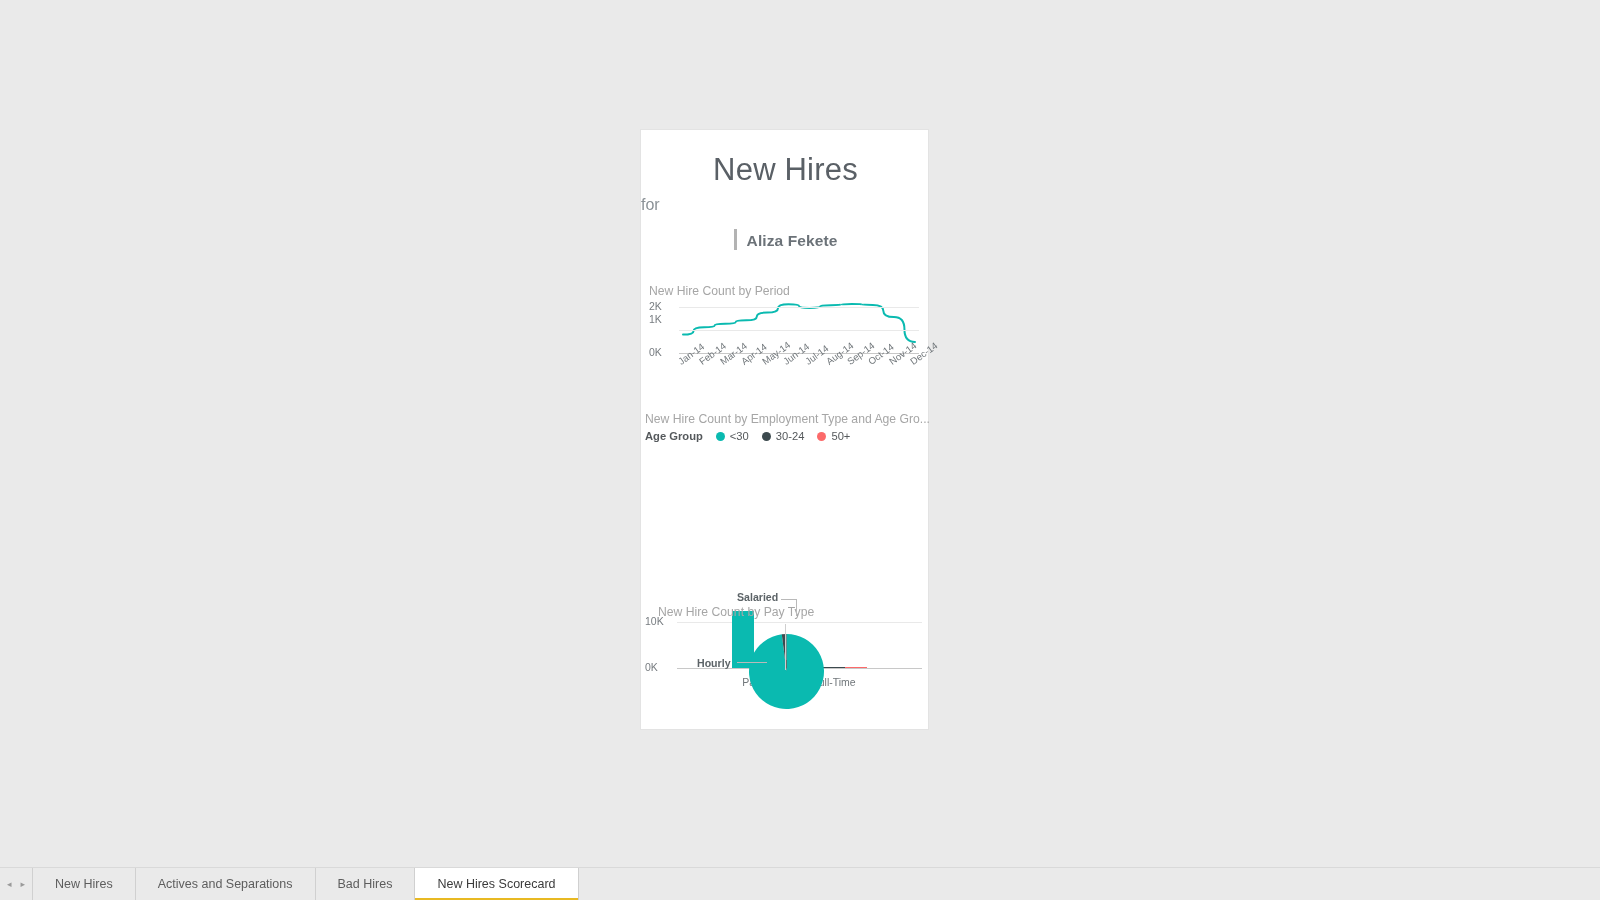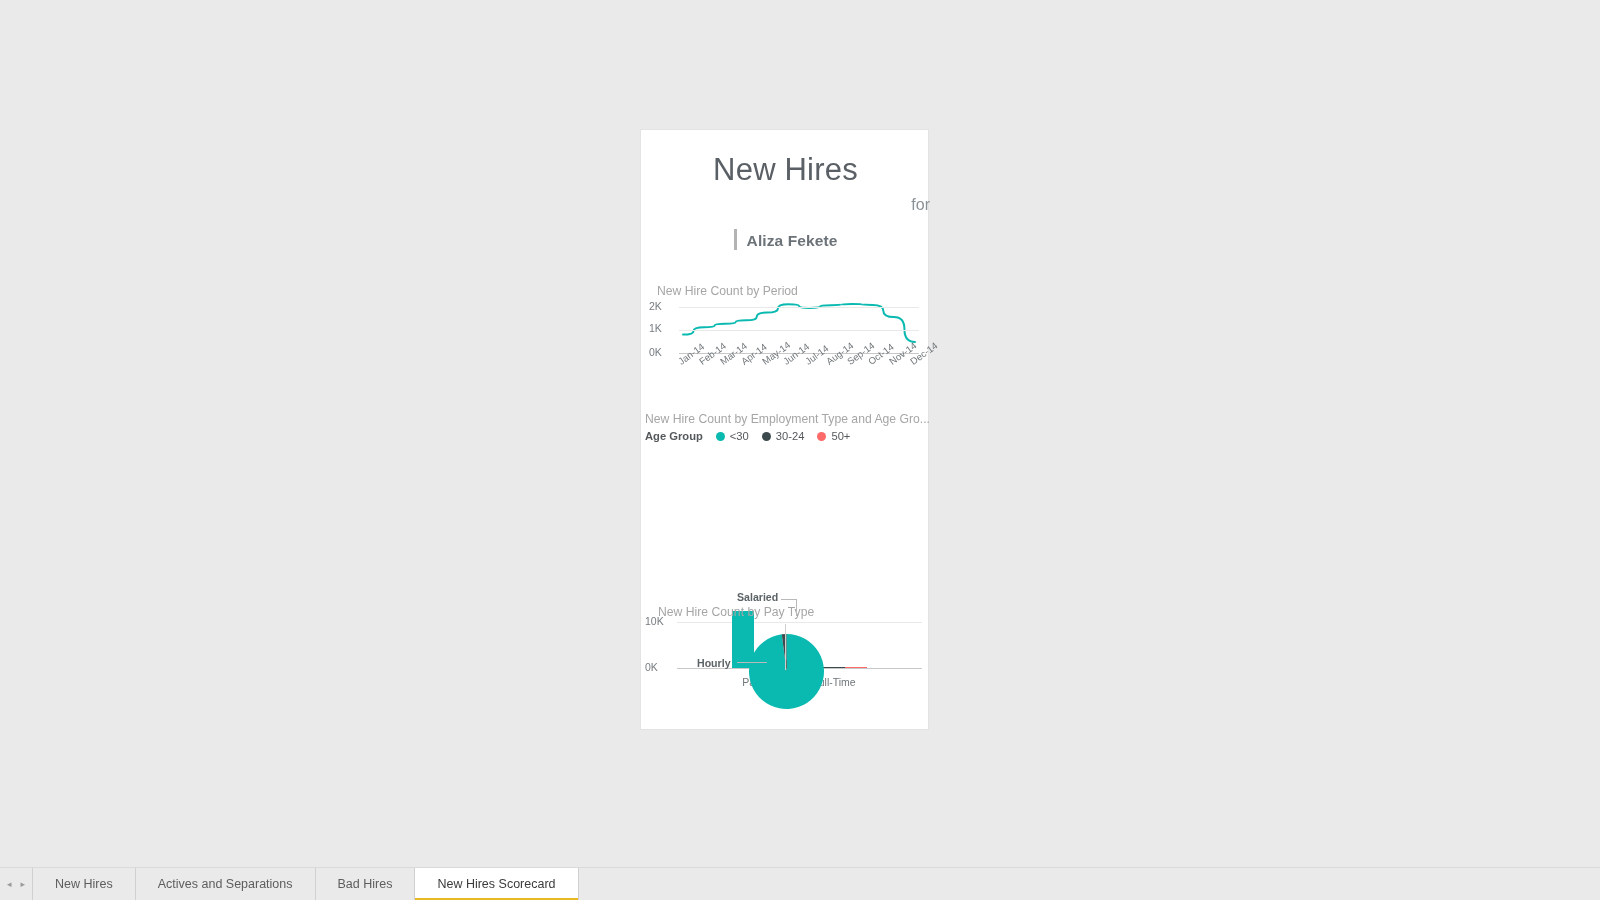--- a/index.html
+++ b/index.html
@@ -18,21 +18,21 @@
     box-sizing:border-box;
   }
 
   
   #title-block{position:absolute;left:0;top:0;width:289px;height:145px;}
   #main-title{
     position:absolute;left:0;top:22px;width:289px;text-align:center;
     font-size:31px;color:#5a6066;font-weight:300;letter-spacing:.2px;
   }
   #for-label{
-    position:absolute;left:0;top:66px;width:289px;text-align:right;
+    position:absolute;left:0;top:66px;width:289px;text-align:left;
     font-size:16px;color:#8a9196;font-weight:300;
   }
   #person-row{
     position:absolute;left:0;top:99px;width:289px;
     display:flex;justify-content:center;align-items:flex-end;
   }
   #person-accent{
     width:3px;height:21px;background:#b3b3b3;margin-right:10px;
   }
   #person-name{
@@ -40,21 +40,21 @@
   }
 
   
   .viz-title{
     position:absolute;font-size:12.2px;color:#a6a6a6;font-weight:400;
     white-space:nowrap;
   }
 
   
   #line-viz{position:absolute;left:0;top:146px;width:289px;height:240px;}
-  #line-title{left:16px;top:8px;}
+  #line-title{left:8px;top:8px;}
   .axis-lbl{
     position:absolute;font-size:10.5px;color:#777c80;text-align:left;
     width:26px;
   }
   .gridline{position:absolute;height:1px;background:#e9e9e9;}
   .axisline{position:absolute;height:1px;background:#c8c8c8;}
   .xtick{
     position:absolute;font-size:9.6px;color:#70767a;white-space:nowrap;
     transform:rotate(-36deg);transform-origin:left top;
   }
@@ -127,21 +127,21 @@
   </div>
 
   <div id="line-viz">
     <div class="viz-title" id="line-title">New Hire Count by Period</div>
     <svg id="line-svg" width="289" height="240" style="position:absolute;left:0;top:0;">
         <path d="M 42 58.599999999999994 Q 52.54545454545455 58.599999999999994 52.54545454545455 54.919999999999995 Q 52.54545454545455 51.239999999999995 63.09090909090909 51.239999999999995 Q 73.63636363636364 51.239999999999995 73.63636363636364 49.515 Q 73.63636363636364 47.79 84.18181818181819 47.79 Q 94.72727272727272 47.79 94.72727272727272 46.065 Q 94.72727272727272 44.34 105.27272727272727 44.34 Q 115.81818181818181 44.34 115.81818181818181 40.43000000000001 Q 115.81818181818181 36.52 126.36363636363636 36.52 Q 136.9090909090909 36.52 136.9090909090909 32.379999999999995 Q 136.9090909090909 28.239999999999995 147.45454545454544 28.239999999999995 Q 158 28.239999999999995 158 30.08 Q 158 31.92 168.54545454545453 31.92 Q 179.09090909090907 31.92 179.09090909090907 30.54 Q 179.09090909090907 29.159999999999997 189.63636363636363 29.159999999999997 Q 200.1818181818182 29.159999999999997 200.1818181818182 28.585 Q 200.1818181818182 28.010000000000005 210.72727272727272 28.010000000000005 Q 221.27272727272725 28.010000000000005 221.27272727272725 28.470000000000006 Q 221.27272727272725 28.930000000000007 231.8181818181818 28.930000000000007 Q 242.36363636363637 28.930000000000007 242.36363636363637 35.025000000000006 Q 242.36363636363637 41.12 252.9090909090909 41.12 Q 263.45454545454544 41.12 263.45454545454544 53.540000000000006 Q 263.45454545454544 65.96000000000001 274 65.96000000000001" fill="none" stroke="#0ABAB0" stroke-width="2" stroke-linecap="round" stroke-linejoin="round"></path>
       </svg>
   <div class="axisline" style="left: 38px; top: 77px; width: 240px;"></div>
       <div class="axis-lbl" style="left: 8px; top: 70px;">0K</div>
       <div class="gridline" style="left: 38px; top: 54px; width: 240px;"></div>
-      <div class="axis-lbl" style="left: 8px; top: 46px;">1K</div>
+      <div class="axis-lbl" style="left: 8px; top: 37px;">1K</div>
       <div class="gridline" style="left: 38px; top: 31px; width: 240px;"></div>
       <div class="axis-lbl" style="left: 8px; top: 24px;">2K</div>
       <div class="xtick" style="left: 35px; top: 82px;">Jan-14</div>
       <div class="xtick" style="left: 56.0909px; top: 82px;">Feb-14</div>
       <div class="xtick" style="left: 77.1818px; top: 82px;">Mar-14</div>
       <div class="xtick" style="left: 98.2727px; top: 82px;">Apr-14</div>
       <div class="xtick" style="left: 119.364px; top: 82px;">May-14</div>
       <div class="xtick" style="left: 140.455px; top: 82px;">Jun-14</div>
       <div class="xtick" style="left: 161.545px; top: 82px;">Jul-14</div>
       <div class="xtick" style="left: 182.636px; top: 82px;">Aug-14</div>

